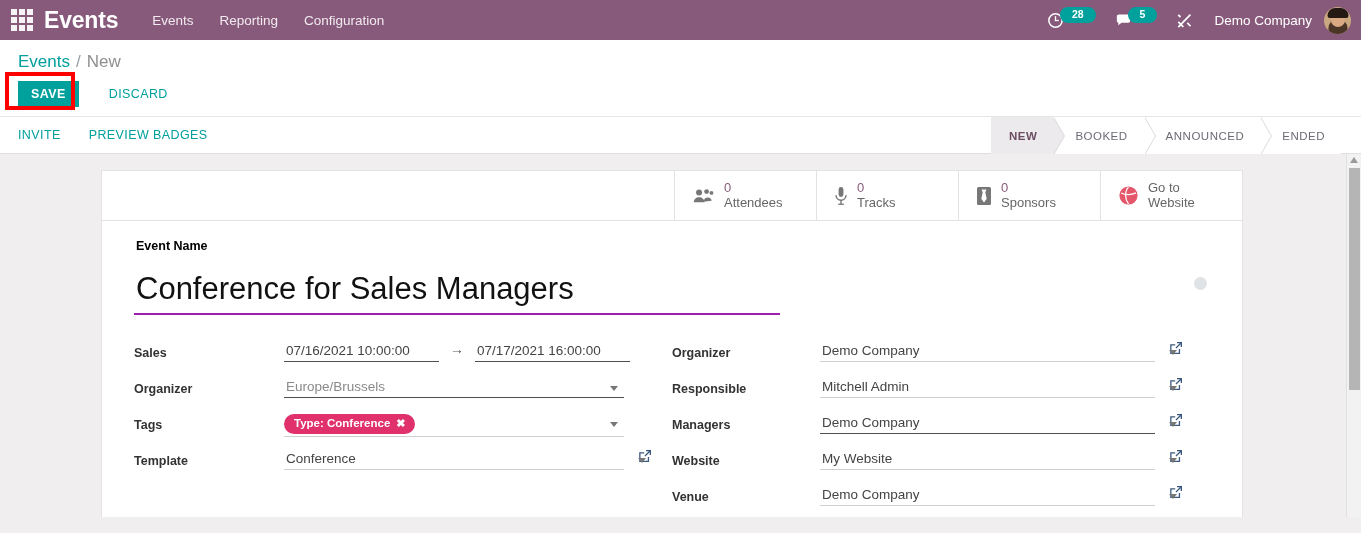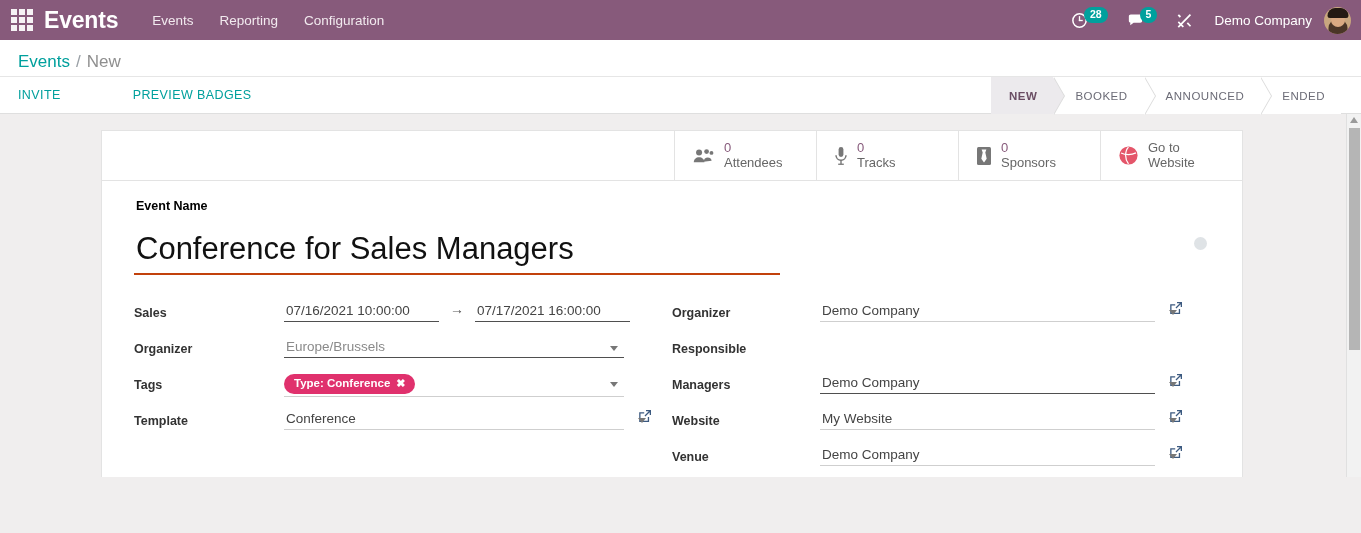--- a/index.html
+++ b/index.html
@@ -37,21 +37,21 @@
     position: absolute; right: 0; top: 0; height: 40px;
     display: flex; align-items: center; gap: 0px; padding-right: 10px;
   }
   .sys-item {
     display: flex; align-items: center; color: #fff;
     margin-left: 18px; cursor: pointer; position: relative;
   }
   .sys-icon { width: 19px; height: 19px; display: block; }
   .badge-pill {
     background: #00A09D; color: #fff; font-size: 10.5px; font-weight: bold;
-    border-radius: 9px; padding: 1px 6px 2px; margin-left: -5px;
+    border-radius: 9px; padding: 1px 12px 2px; margin-left: -5px;
     line-height: 1.2; position: relative; top: -5px;
   }
   .company-name { color: #fff; font-size: 13.5px; margin-left: 20px; cursor: pointer; }
   .avatar {
     width: 27px; height: 27px; border-radius: 50%;
     margin-left: 12px; overflow: hidden; cursor: pointer;
     background: #c9a77f; position: relative;
   }
   .avatar .face {
     position: absolute; left: 50%; transform: translateX(-50%);
@@ -100,21 +100,21 @@
     font-size: 12.5px; font-weight: normal; letter-spacing: .4px;
     margin-left: 30px; cursor: pointer;
     font-family: "Liberation Sans", sans-serif;
   }
 
   
   .statusbar-row {
     background: #fff; border-top: 1px solid #e6e6e6;
     border-bottom: 1px solid #dfdfdf;
     height: 38px; display: flex; 
-    position: relative; padding-left: 18px; gap: 44px;
+    position: relative; padding-left: 18px;
   }
   .obj-btn {
     color: #00A09D; font-size: 12.5px; letter-spacing: .4px;
     margin-right: 28px; cursor: pointer; background: none; border: none;
     font-family: "Liberation Sans", sans-serif;
   }
   .statusbar {
     position: absolute; right: 20px; top: 0; height: 38px;
     display: flex; align-items: stretch;
   }
@@ -169,21 +169,21 @@
     width: 13px; height: 13px; border-radius: 50%;
     background: #dfe3e6; cursor: pointer;
   }
 
   .title-label {
     font-size: 12.5px; font-weight: bold; color: #000000;
     margin-bottom: 16px; margin-left: 2px;
   }
   .title-input {
     font-size: 31px; color: #111; border: none;
-    border-bottom: 2px solid #c2410c; width: 646px;
+    border-bottom: 2px solid #a21caf; width: 646px;
     padding: 2px 2px 6px 2px; outline: none; background: transparent;
     font-family: "Liberation Sans", sans-serif;
   }
 
   .form-cols { display: flex; margin-top: 26px; }
   .col-left { width: 540px; }
   .col-right { width: 540px; margin-left: 0px; }
 
   .f-row { display: flex; align-items: flex-start; margin-bottom: 10px; height: 26px; }
   .f-label {
@@ -310,20 +310,27 @@
   </div>
 </div>
 
 <div class="control-panel">
   <div class="breadcrumb-row">
     <span class="bc-link">Events</span>
     <span class="bc-sep">/</span>
     <span class="bc-current">New</span>
   </div>
 
+  <div class="action-row">
+    <span class="save-wrap">
+      <button class="btn-save">SAVE</button>
+      <span class="save-highlight"></span>
+    </span>
+    <button class="btn-discard">DISCARD</button>
+  </div>
 </div>
 
 <div class="statusbar-row">
   <button class="obj-btn">INVITE</button>
   <button class="obj-btn">PREVIEW BADGES</button>
 
   <div class="statusbar">
     <div class="st-item active">
       <span>NEW</span>
       <span class="arrow-out"></span>
@@ -475,65 +482,75 @@
                   <svg width="14" height="14" viewBox="0 0 14 14">
                     <path d="M1.2 3.2h5v1.3H2.5v7.3h7.3V8.1h1.3v5H1.2z" fill="#3c5a80"></path>
                     <path d="M8 1h5v5h-1.3V3.2L7.4 7.5 6.5 6.6l4.3-4.3H8z" fill="#3c5a80"></path>
                   </svg>
                 </span>
               </div>
             </div>
 
             <div class="f-row">
               <div class="f-label">Responsible</div>
-            </div>
-
-            <div class="f-row">
-              <div class="f-label">Managers</div>
-              <div class="f-field">
-                <input class="in-line in-right strong" value="Demo Company" style="">
+              <div class="f-field">
+                <input class="in-line in-right" value="Mitchell Admin" style="">
                 <span class="caret-down"></span>
                 <span class="ext-link">
                   <svg width="14" height="14" viewBox="0 0 14 14">
                     <path d="M1.2 3.2h5v1.3H2.5v7.3h7.3V8.1h1.3v5H1.2z" fill="#3c5a80"></path>
                     <path d="M8 1h5v5h-1.3V3.2L7.4 7.5 6.5 6.6l4.3-4.3H8z" fill="#3c5a80"></path>
                   </svg>
                 </span>
               </div>
             </div>
 
             <div class="f-row">
-              <div class="f-label">Website</div>
-              <div class="f-field">
-                <input class="in-line in-right" value="My Website" style="">
+              <div class="f-label">Managers</div>
+              <div class="f-field">
+                <input class="in-line in-right strong" value="Demo Company" style="">
                 <span class="caret-down"></span>
                 <span class="ext-link">
                   <svg width="14" height="14" viewBox="0 0 14 14">
                     <path d="M1.2 3.2h5v1.3H2.5v7.3h7.3V8.1h1.3v5H1.2z" fill="#3c5a80"></path>
                     <path d="M8 1h5v5h-1.3V3.2L7.4 7.5 6.5 6.6l4.3-4.3H8z" fill="#3c5a80"></path>
                   </svg>
                 </span>
               </div>
             </div>
 
             <div class="f-row">
-              <div class="f-label">Venue</div>
-              <div class="f-field">
-                <input class="in-line in-right" value="Demo Company" style="">
+              <div class="f-label">Website</div>
+              <div class="f-field">
+                <input class="in-line in-right" value="My Website" style="">
                 <span class="caret-down"></span>
                 <span class="ext-link">
                   <svg width="14" height="14" viewBox="0 0 14 14">
                     <path d="M1.2 3.2h5v1.3H2.5v7.3h7.3V8.1h1.3v5H1.2z" fill="#3c5a80"></path>
                     <path d="M8 1h5v5h-1.3V3.2L7.4 7.5 6.5 6.6l4.3-4.3H8z" fill="#3c5a80"></path>
                   </svg>
                 </span>
               </div>
             </div>
 
             <div class="f-row">
+              <div class="f-label">Venue</div>
+              <div class="f-field">
+                <input class="in-line in-right" value="Demo Company" style="">
+                <span class="caret-down"></span>
+                <span class="ext-link">
+                  <svg width="14" height="14" viewBox="0 0 14 14">
+                    <path d="M1.2 3.2h5v1.3H2.5v7.3h7.3V8.1h1.3v5H1.2z" fill="#3c5a80"></path>
+                    <path d="M8 1h5v5h-1.3V3.2L7.4 7.5 6.5 6.6l4.3-4.3H8z" fill="#3c5a80"></path>
+                  </svg>
+                </span>
+              </div>
+            </div>
+
+            <div class="f-row">
               <div class="f-label">Limit Registrations</div>
               <div class="f-field">
                 <span class="cbox">
                   <svg width="10" height="9" viewBox="0 0 10 9">
                       <path d="M1 4.4l2.5 2.6L9 1.2" stroke="#fff" stroke-width="1.8" fill="none"></path>
                     </svg>
                 </span>
                 <span class="to-text">to</span>
                 <input class="in-limit" value="100" style="">
                 <span class="unit-text">Attendees</span>

